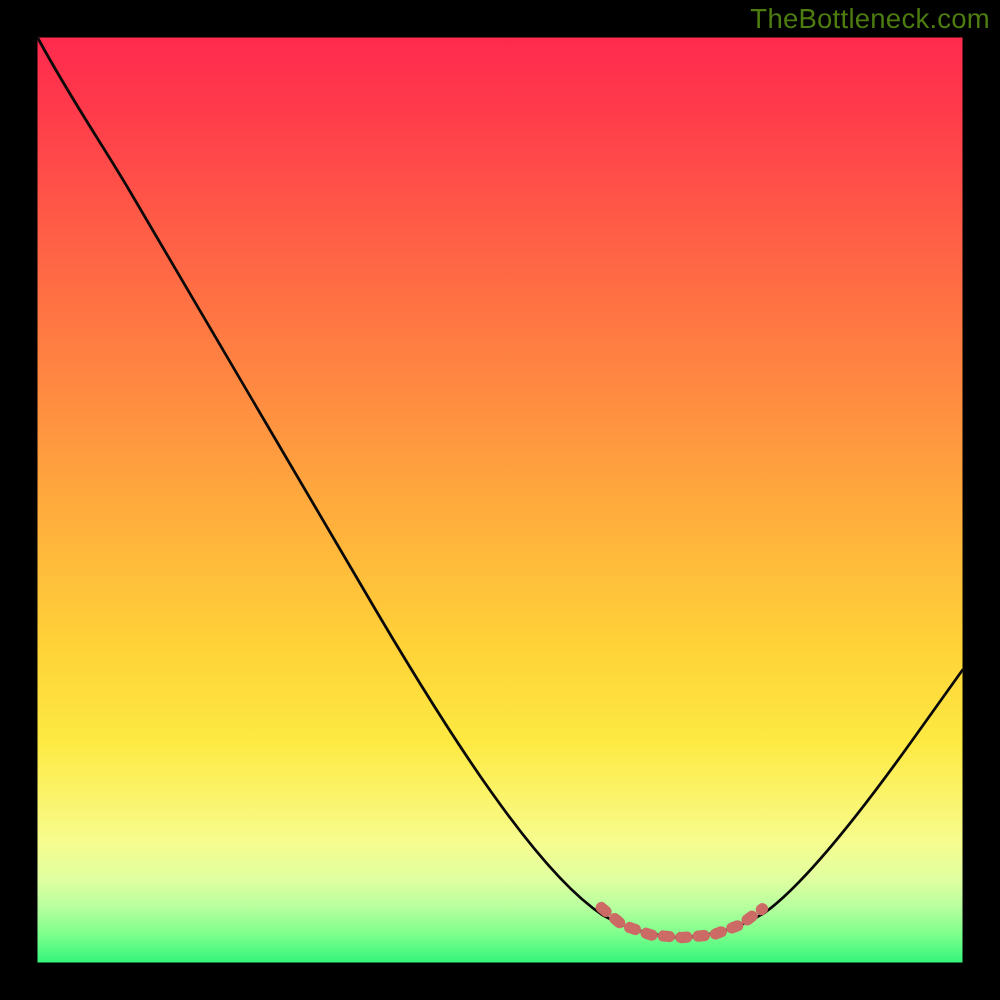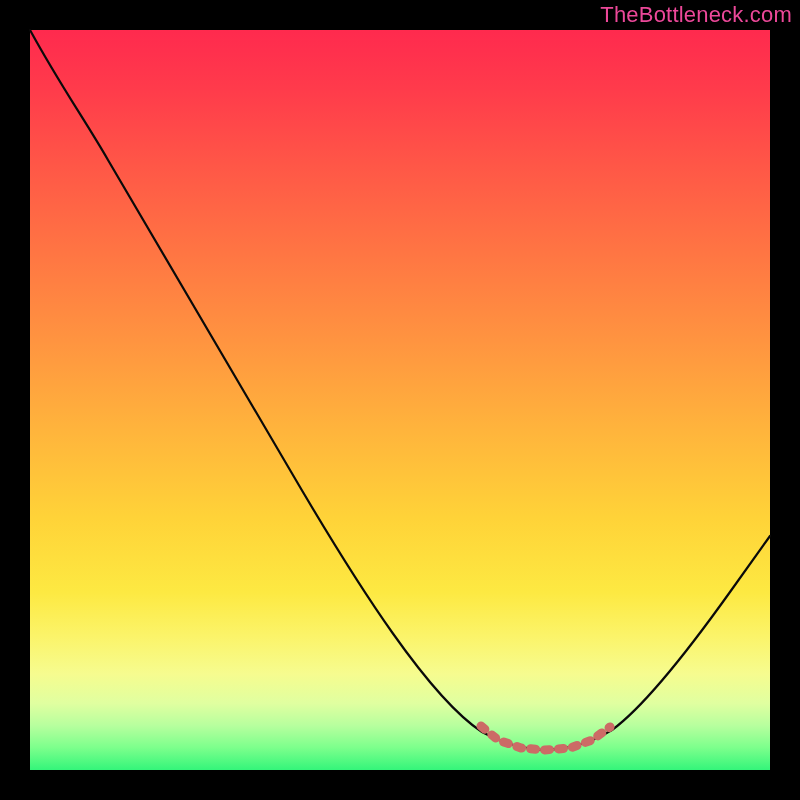--- a/index.html
+++ b/index.html
@@ -10,21 +10,21 @@
     height: 800px;
     background: #000;
   }
   .watermark {
     position: absolute;
     top: 2px;
     right: 8px;
     font-family: Arial, Helvetica, sans-serif;
     font-size: 22px;
     font-weight: 500;
-    color: #ec4899;
+    color: #4d7c0f;
     letter-spacing: 0.2px;
   }
   .plot-area {
     position: absolute;
     left: 30px;
     top: 30px;
     width: 740px;
     height: 740px;
     background: linear-gradient(to bottom,
       #ff2a4e 0%,

